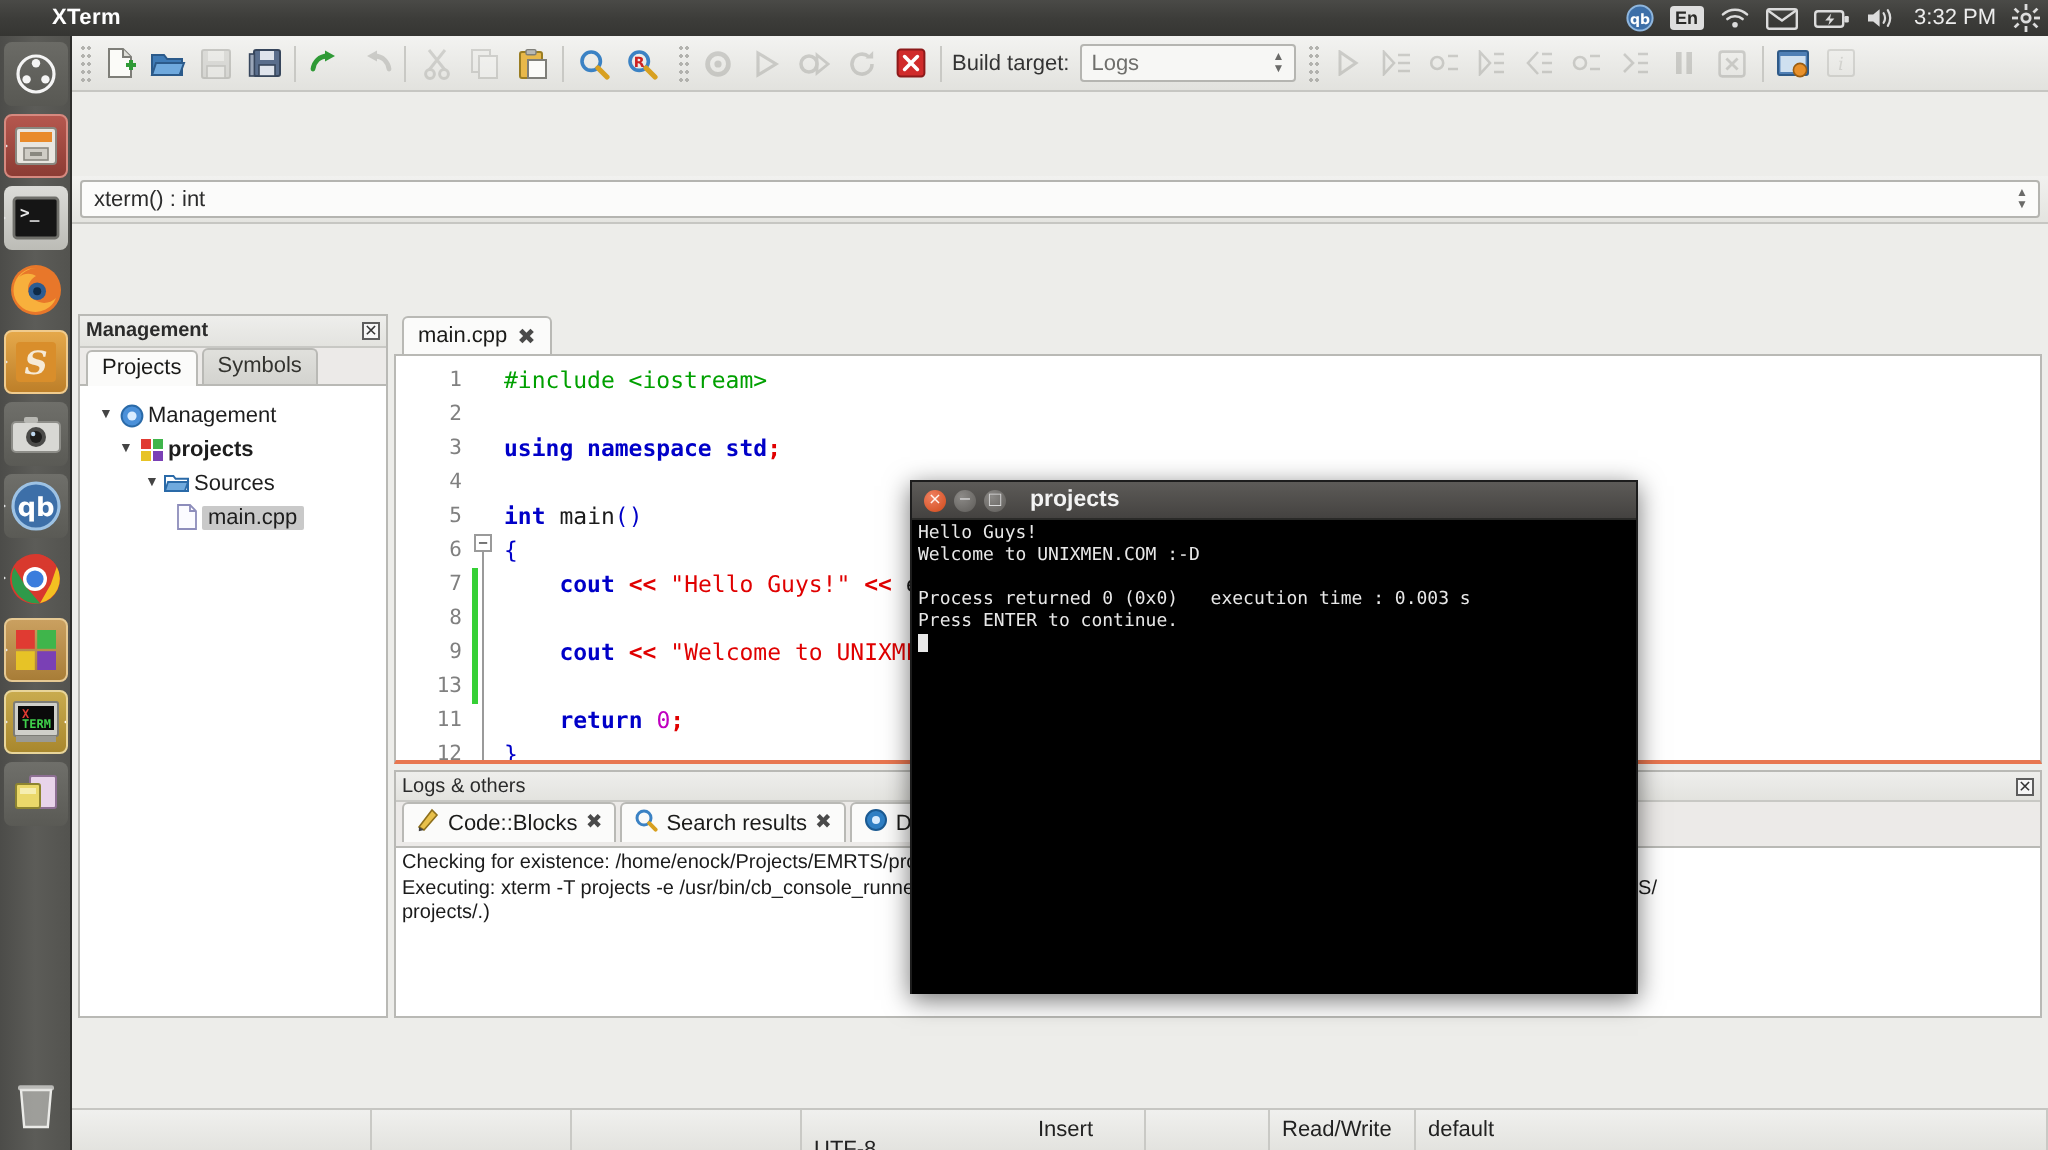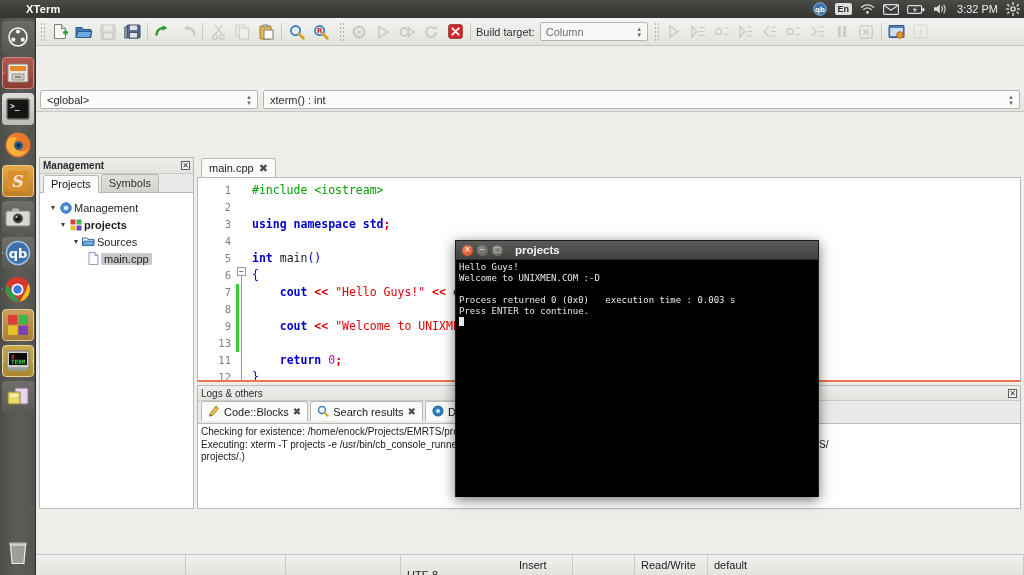--- a/index.html
+++ b/index.html
@@ -502,21 +502,21 @@
         </div>
         <div class="tbtn">
           <svg width="15" height="15" viewBox="0 0 15 15">
               <rect x="0.8" y="0.8" width="13.4" height="13.4" rx="1.6" fill="#d02b2b" stroke="#8c1a1a"></rect>
               <path d="M4.3 4.3l6.4 6.4M10.7 4.3l-6.4 6.4" stroke="#ffffff" stroke-width="1.8" stroke-linecap="round"></path>
             </svg>
         </div>
         <div class="sep"></div>
         <span id="build-target-label">Build target:</span>
         <div id="build-target-combo">
-          <span>Column</span>
+          <span>Logs</span>
           <span class="spin">
               <span>▲</span>
               <span>▼</span>
             </span>
         </div>
       </div>
 
       <div class="tb-group">
         <div class="grip"></div>
         <div class="tbtn dis">
@@ -583,27 +583,20 @@
         <div class="tbtn dis">
           <svg width="15" height="15" viewBox="0 0 15 15">
               <rect x="1" y="1" width="13" height="13" rx="1.2" fill="none" stroke="#a6a6a1" stroke-width="1"></rect>
               <text x="7.5" y="11" font-size="9" font-family="DejaVu Serif" font-style="italic" fill="#a6a6a1" text-anchor="middle">i</text>
             </svg>
         </div>
       </div>
     </div>
 
     <div id="scopebar">
-      <div class="combo" id="scope-global">
-        <span>&lt;global&gt;</span>
-        <span class="spin">
-            <span>▲</span>
-            <span>▼</span>
-          </span>
-      </div>
       <div class="combo" id="scope-func">
         <span>xterm() : int</span>
         <span class="spin">
             <span>▲</span>
             <span>▼</span>
           </span>
       </div>
     </div>
 
     <div id="body">

